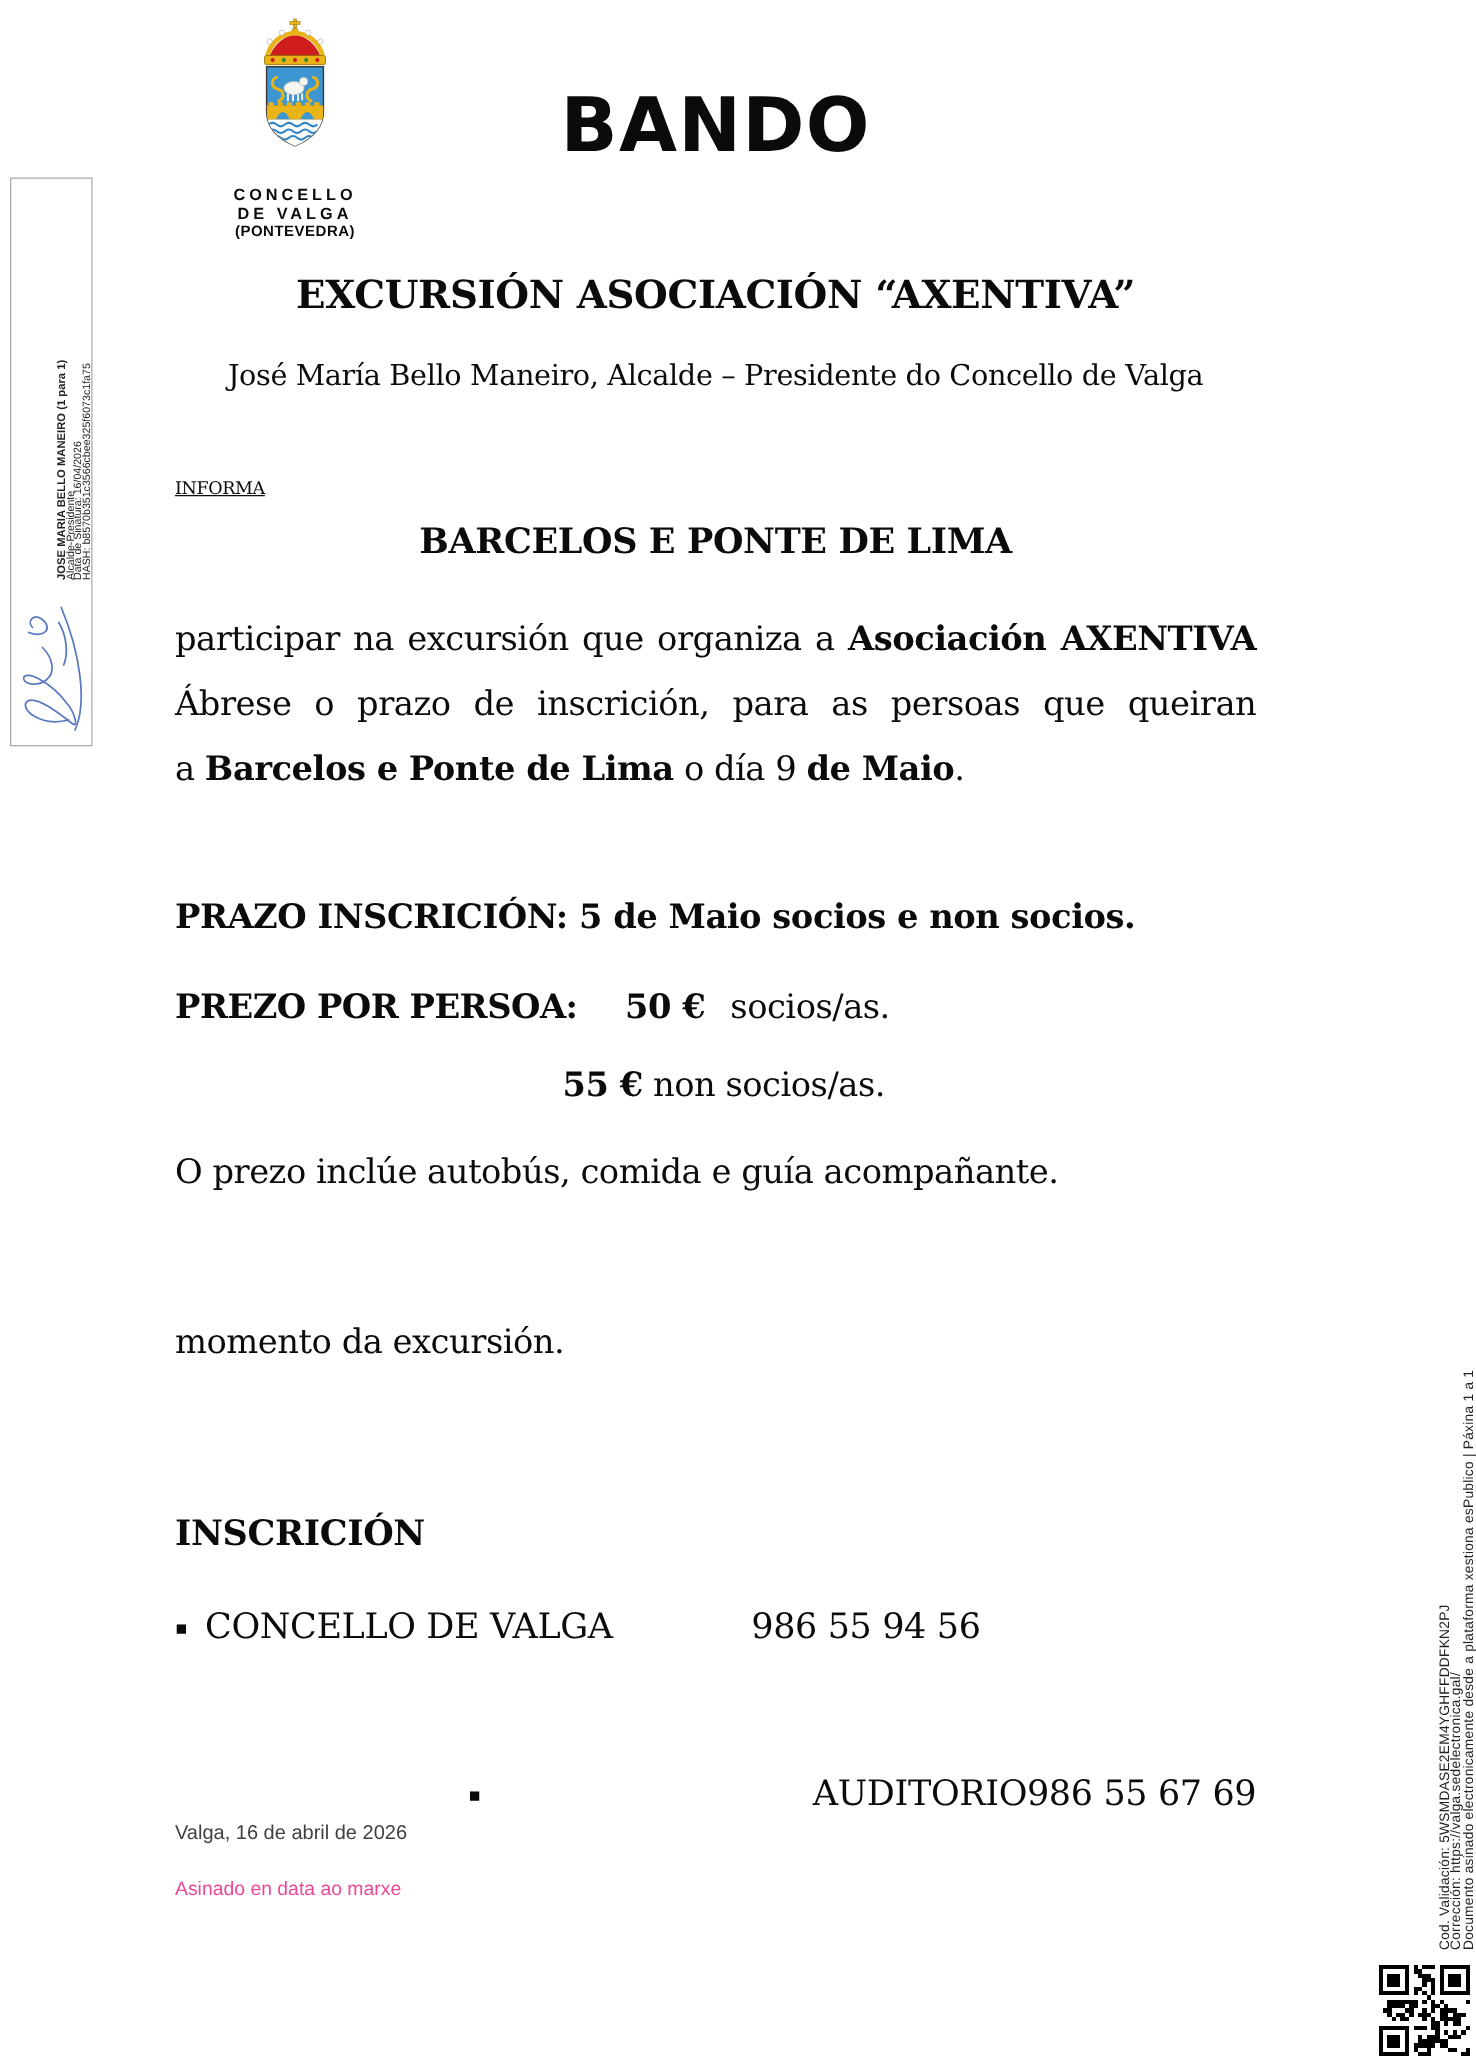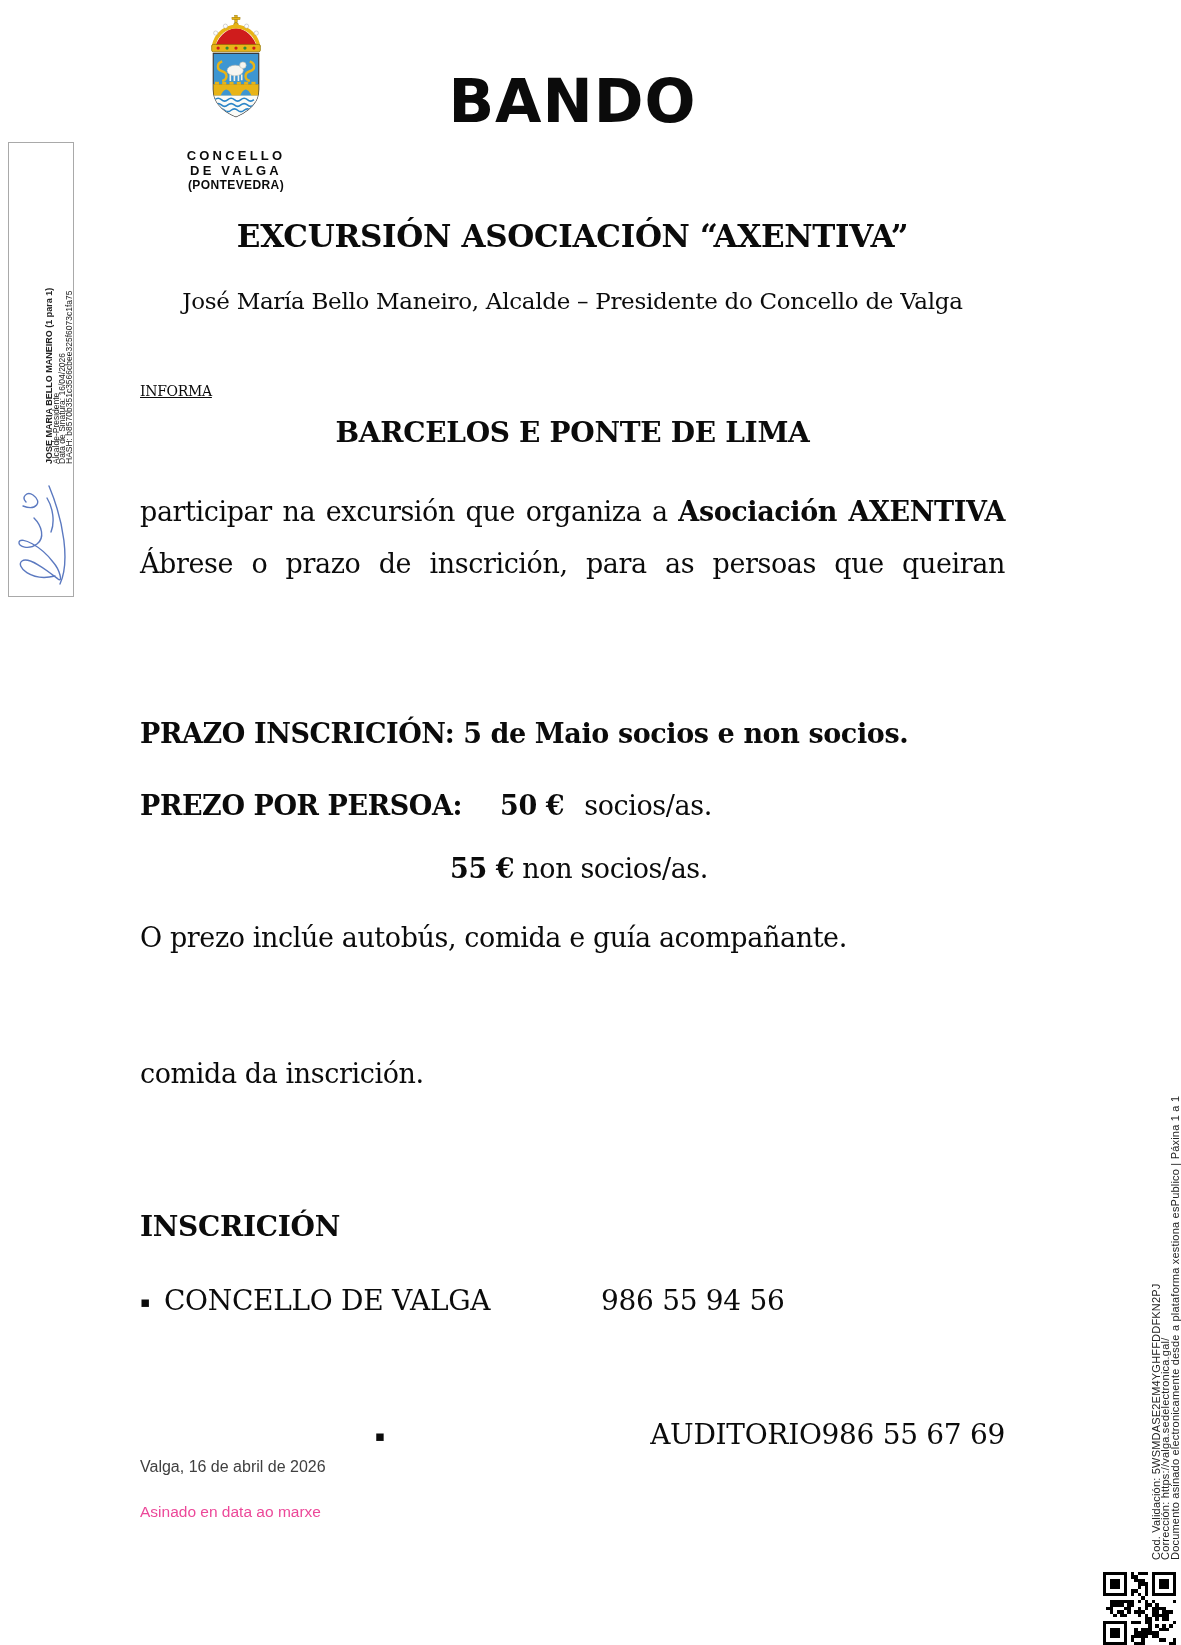--- a/index.html
+++ b/index.html
@@ -126,36 +126,37 @@
 <div class="abs bando">BANDO</div>
 
 <div class="abs content h1">EXCURSIÓN ASOCIACIÓN “AXENTIVA”</div>
 <div class="abs content subtitle">José María Bello Maneiro, Alcalde – Presidente do Concello de Valga</div>
 <div class="abs content informa">INFORMA</div>
 <div class="abs content destination">BARCELOS E PONTE DE LIMA</div>
 
 <div class="abs content body-text para1">
   <div class="jline"><span>participar na excursión que organiza a </span><span class="b">Asociación AXENTIVA</span></div>
   <div class="jline">Ábrese o prazo de inscrición, para as persoas que queiran</div>
+  <div><span>a </span><span class="b">Barcelos e Ponte de Lima</span><span> o día 9 </span><span class="b">de Maio</span><span>.</span></div>
 </div>
 
 <div class="abs content body-text prazo">PRAZO INSCRICIÓN: 5 de Maio socios e non socios.</div>
 
 <div class="abs content body-text prezo">
   <span class="b">PREZO POR PERSOA:</span><span class="gap38"></span><span class="b">50 €</span><span class="gap20"></span><span>socios/as.</span>
 </div>
 
 <div class="abs content body-text nonsocios">
   <span class="b">55 €</span> <span>non socios/as.</span>
 </div>
 
 <div class="abs content body-text includes">O prezo inclúe autobús, comida e guía acompañante.</div>
 
 <div class="abs content body-text pago">
-  <div>comida da inscrición.</div>
+  <div>momento da excursión.</div>
 </div>
 
 <div class="abs content inscricion">INSCRICIÓN</div>
 
 <div class="abs content contact-row row1">
   <span class="bullet">▪</span><span class="cname">CONCELLO DE VALGA</span><span>986 55 94 56</span>
 </div>
 <div class="abs content contact-row row2">
   <span class="bullet">▪</span><span class="cname">AUDITORIO</span><span>986 55 67 69</span>
 </div>

